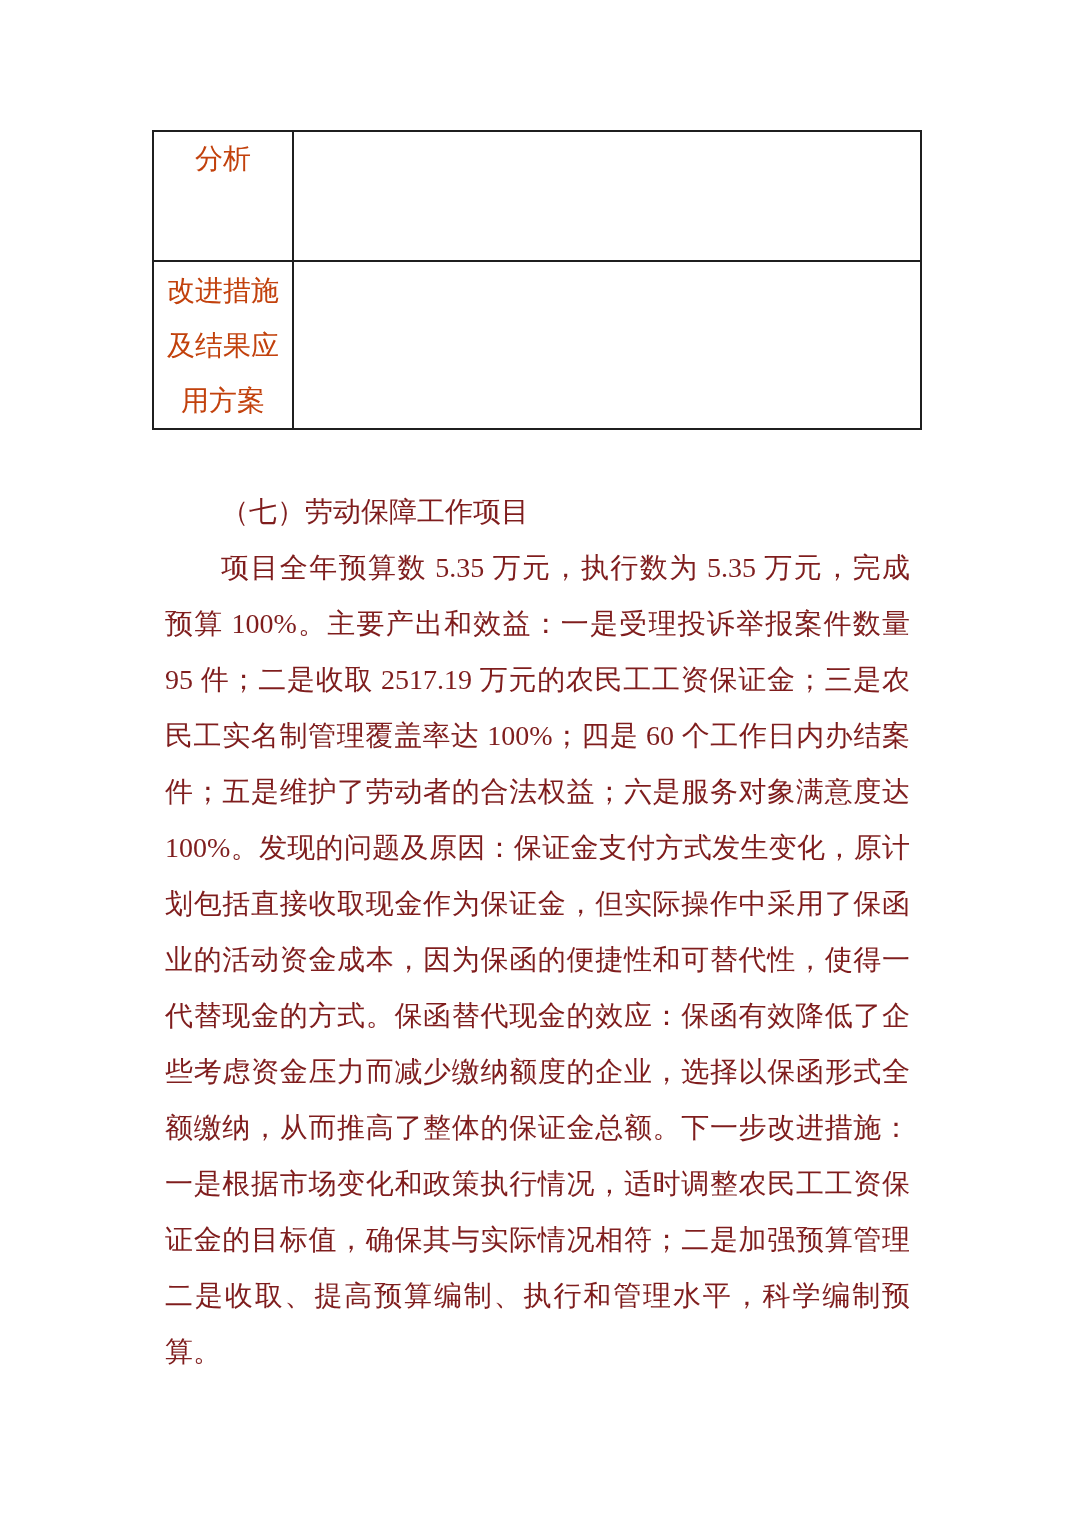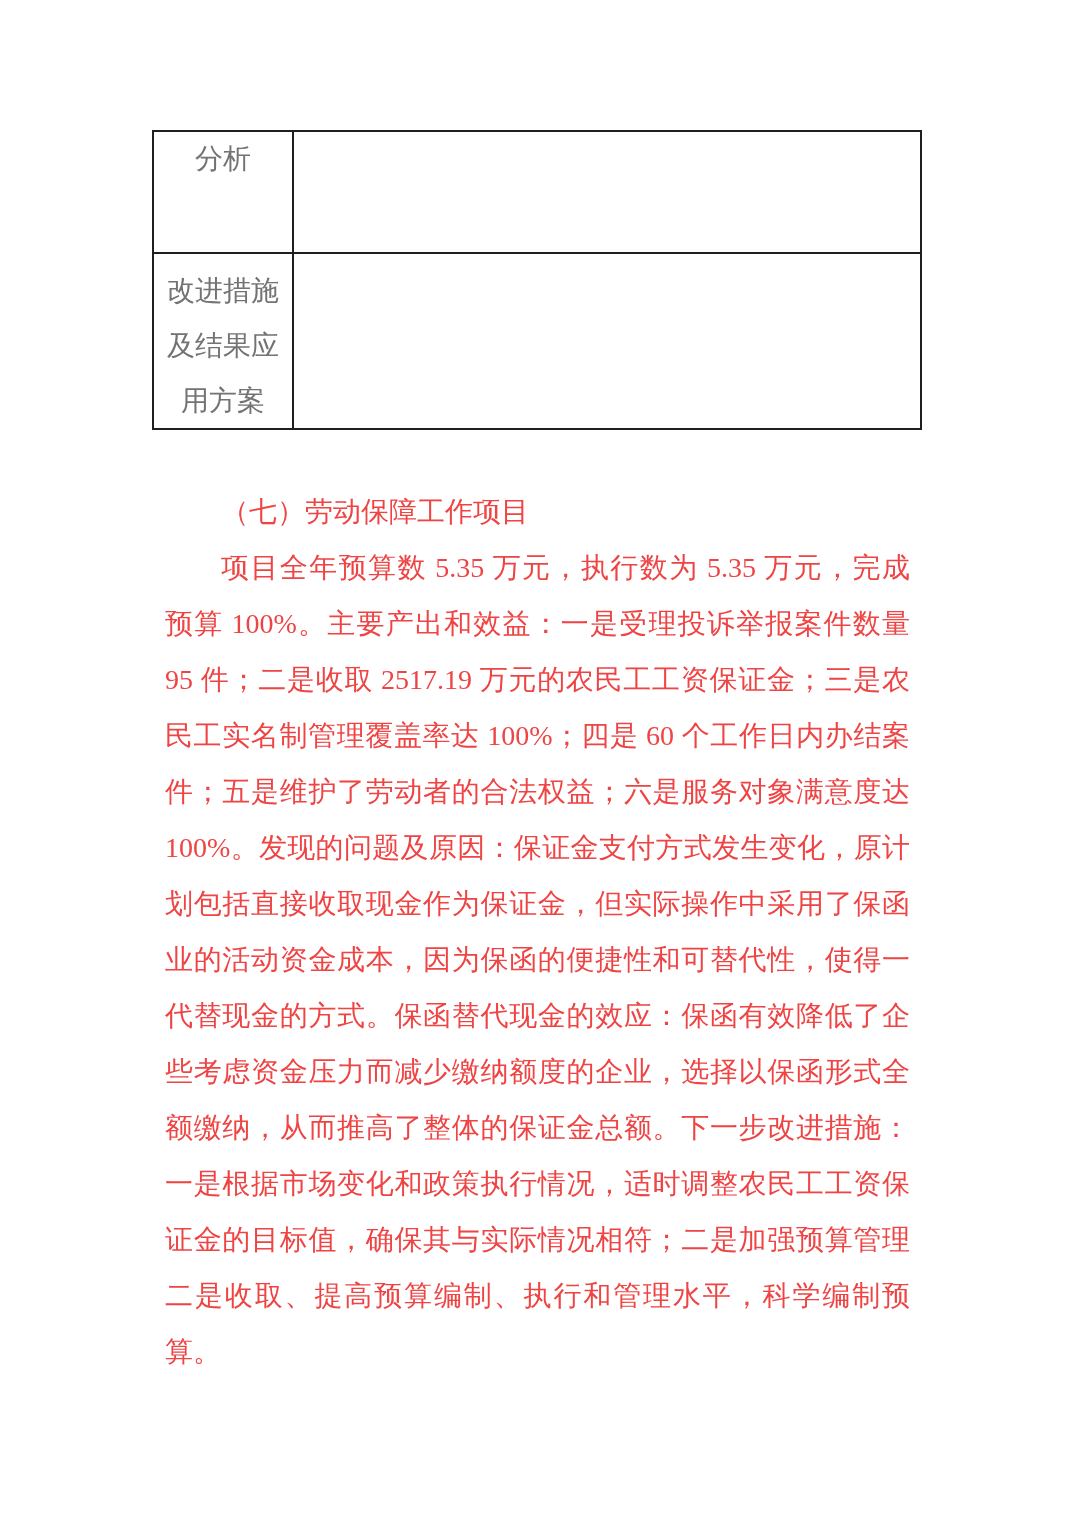--- a/index.html
+++ b/index.html
@@ -39,43 +39,43 @@
   }
   .trow-2 {
     flex: 1;
   }
   .lcell {
     width: 140px;
     border-right: 2px solid #1f1f1f;
     box-sizing: border-box;
     text-align: center;
     font-size: 28px;
-    color: #737373;
+    color: #c2410c;
   }
   .trow-1 .lcell {
     padding-top: 4px;
     line-height: 46px;
   }
   .trow-2 .lcell {
-    padding-top: 9px;
+    padding-top: 1px;
     line-height: 55px;
   }
   .ccell {
     flex: 1;
   }
 
   
   .body-text {
     position: absolute;
     left: 165px;
     top: 484px;
     width: 745px;
     font-size: 28px;
     line-height: 56px;
-    color: #ef4444;
+    color: #7f1d1d;
   }
   .heading-line {
     text-indent: 56px;
     text-align: left;
   }
   .para-line {
     text-align: justify;
     text-align-last: justify;
     text-justify: inter-character;
   }

